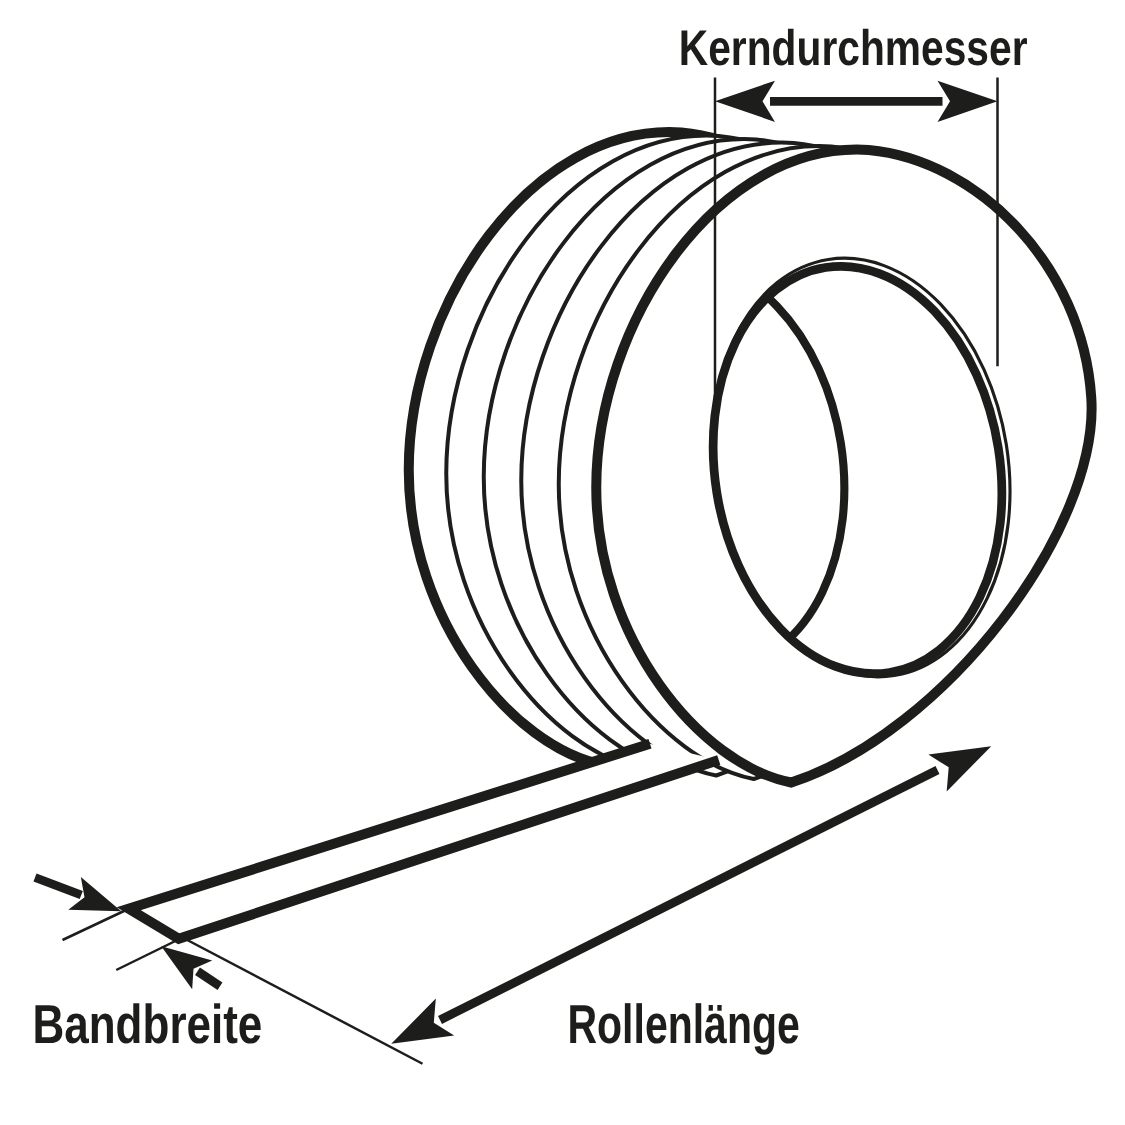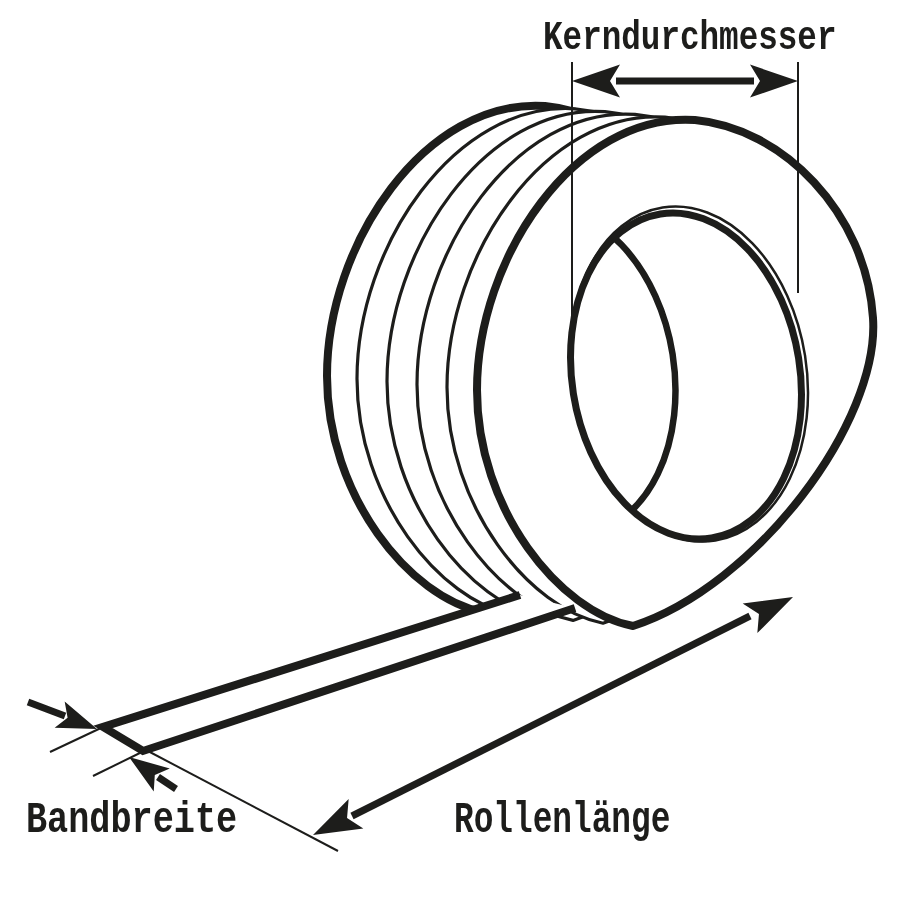--- a/index.html
+++ b/index.html
@@ -4,21 +4,21 @@
 <style>
   :root { --ink: #1d1d1b; --bg: #ffffff; }
   html, body { margin: 0; padding: 0; }
   body {
     width: 900px; height: 900px;
     background: var(--bg);
     position: relative;
     overflow: hidden;
     font-family: "Liberation Sans", sans-serif;
   }
-  .stage { position: absolute; left: 0; top: 0; width: 900px; height: 900px; font-family: Liberation Mono, monospace; }
+  .stage { position: absolute; left: 0; top: 0; width: 900px; height: 900px; }
   svg { display: block; }
   .outline   { stroke: var(--ink); stroke-width: 8;   fill: #fff; }
   .layerline { stroke: var(--ink); stroke-width: 3.2; fill: #fff; }
   .thick     { stroke: var(--ink); stroke-width: 8;   fill: none; }
   .shaft     { stroke: var(--ink); stroke-width: 7;   fill: none; }
   .thin      { stroke: var(--ink); stroke-width: 2;   fill: none; }
   .ringthin  { stroke: var(--ink); stroke-width: 2.5; fill: none; }
   .ringthick { stroke: var(--ink); stroke-width: 7;   fill: #fff; }
   .rimarc    { stroke: var(--ink); stroke-width: 6.5; fill: none; }
   .dart      { fill: var(--ink); stroke: none; }

